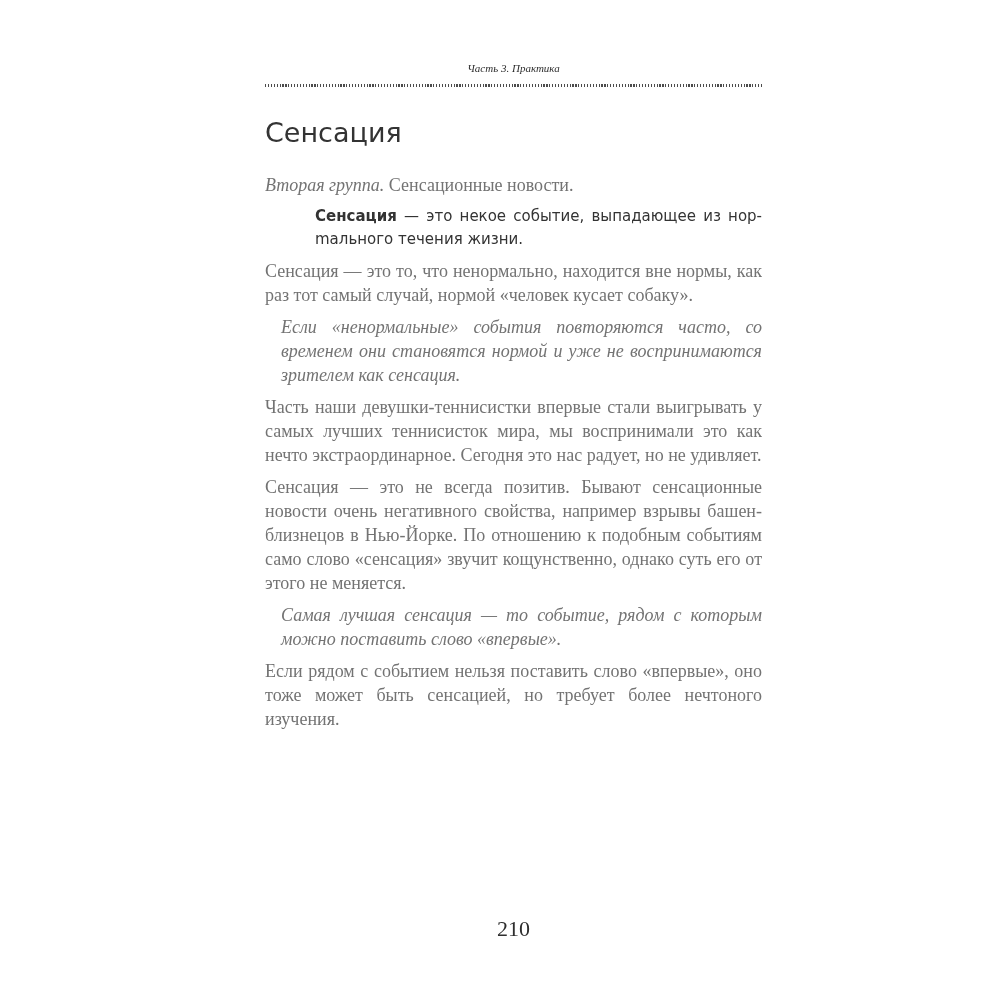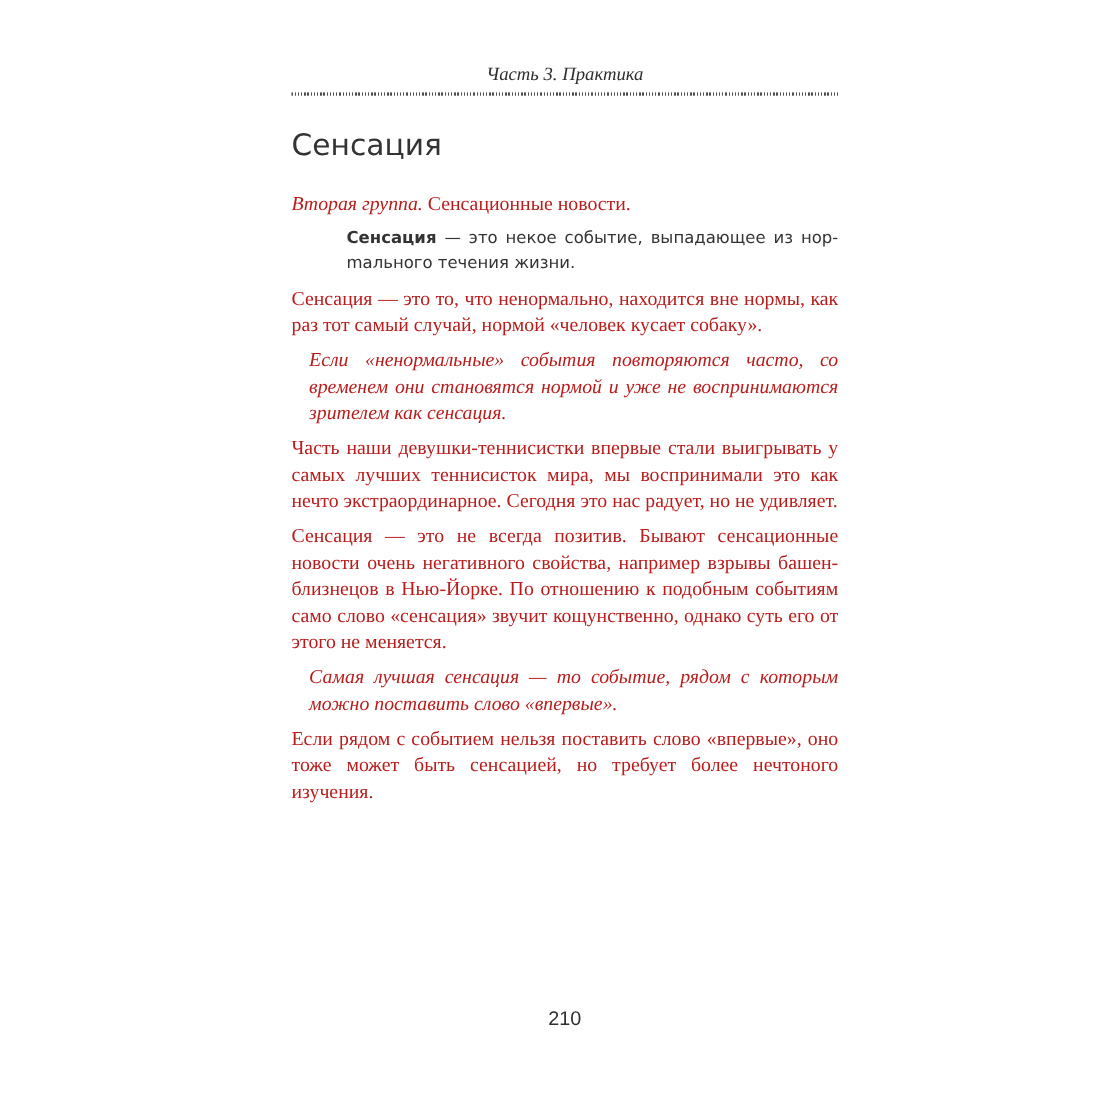--- a/index.html
+++ b/index.html
@@ -16,21 +16,21 @@
   }
   .content {
     position: absolute;
     left: 265px;
     top: 56px;
     width: 497px;
   }
   .running-head {
     font-family: "Liberation Serif", serif;
     font-style: italic;
-    font-size: 17px;
+    font-size: 11px;
     line-height: 24px;
     text-align: center;
     color: #2e2e2e;
     margin: 0;
   }
   .dotted-divider {
     margin-top: 4px;
     height: 3px;
     background-image: repeating-linear-gradient(90deg, #4c4c4c 0, #4c4c4c 1.2px, transparent 1.2px, transparent 2.9px);
   }
@@ -39,21 +39,21 @@
     font-family: "DejaVu Sans", sans-serif;
     font-weight: normal;
     font-size: 27px;
     line-height: 30px;
     color: #333333;
   }
   .body-text {
     font-family: "Liberation Serif", serif;
     font-size: 18px;
     line-height: 24px;
-    color: #b91c1c;
+    color: #737373;
     text-align: justify;
     hyphens: auto;
     -webkit-hyphens: auto;
   }
   p.para {
     margin: 8px 0 0 0;
   }
   p.first-para {
     margin-top: 25px;
   }
@@ -76,22 +76,22 @@
   }
   .definition-term {
     font-weight: bold;
   }
   .page-footer {
     position: absolute;
     left: 265px;
     top: 916px;
     width: 497px;
     text-align: center;
-    font-family: Liberation Sans, sans-serif;
-    font-size: 18px;
+    font-family: Liberation Serif, serif;
+    font-size: 22px;
     color: #2e2e2e;
   }
 </style>
 </head>
 <body>
 
 <div class="page">
   <div class="content">
 
     <div class="running-head">Часть 3. Практика</div>

